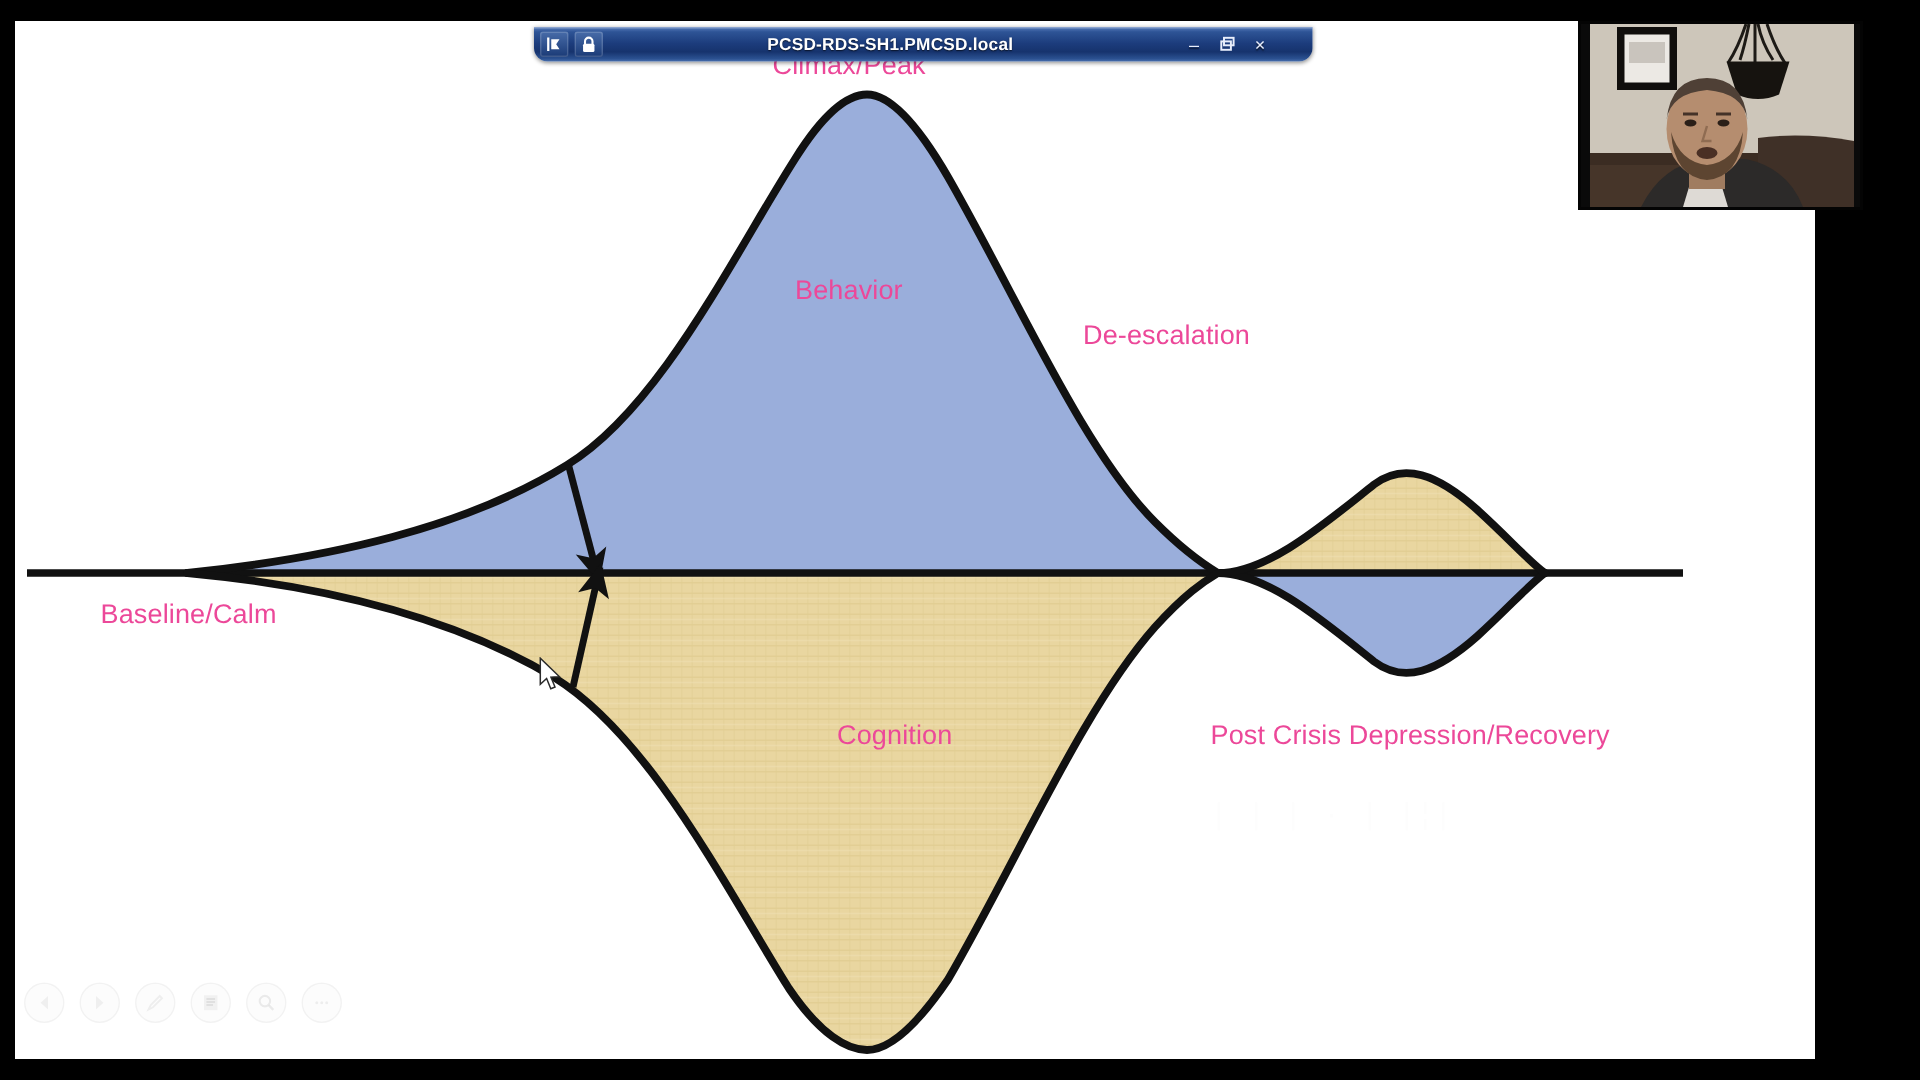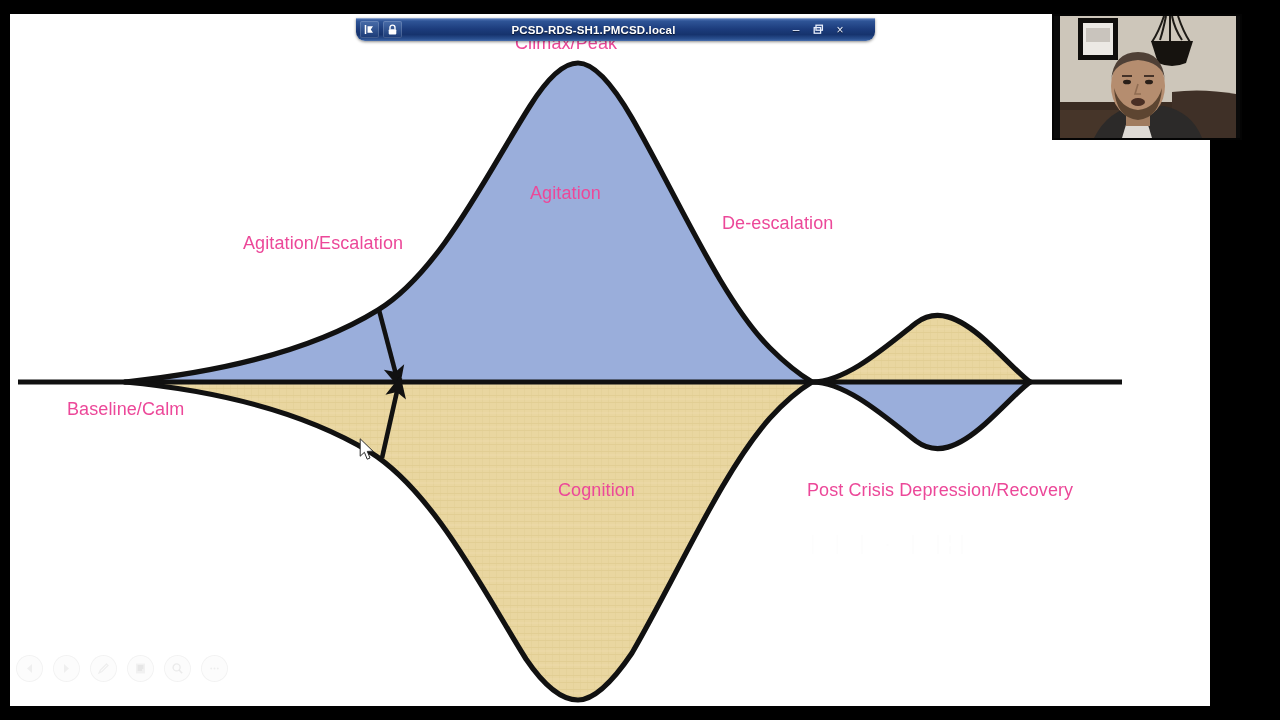--- a/index.html
+++ b/index.html
@@ -136,22 +136,21 @@
                C 780,382 792,374 802,368
                C 835,368 872,336 906,309
                C 926,294 948,302 975,326
                C 996,345 1010,361 1020,368" fill="none" stroke="#111" stroke-width="5.2" stroke-linecap="round" stroke-linejoin="round"></path>
 
       <path d="M369,296 L389,372" stroke="#111" stroke-width="4.6" fill="none" marker-end="url(#ahead)"></path>
       <path d="M372,444 L390,364" stroke="#111" stroke-width="4.6" fill="none" marker-end="url(#ahead)"></path>
     </svg>
 
     <div class="dlabel lbl-climax">Climax/Peak</div>
-    <div class="dlabel lbl-behavior">Agitation</div>
-    <div class="dlabel lbl-agitation">Agitation/Escalation</div>
+    <div class="dlabel lbl-behavior">Behavior</div>
     <div class="dlabel lbl-deesc">De-escalation</div>
     <div class="dlabel lbl-baseline">Baseline/Calm</div>
     <div class="dlabel lbl-cognition">Cognition</div>
     <div class="dlabel lbl-postcrisis">Post Crisis Depression/Recovery</div>
     <div class="ghost">|  |  |        ·  |        |¦|</div>
 
     <svg id="cursor" viewBox="0 0 16 24">
       <path d="M1.2 0.8 L1.2 18.2 L5.4 14.3 L8.2 21.2 L11.0 20.0 L8.3 13.4 L14.0 13.2 Z" fill="#ffffff" stroke="#2b2b2b" stroke-width="1"></path>
     </svg>
 

